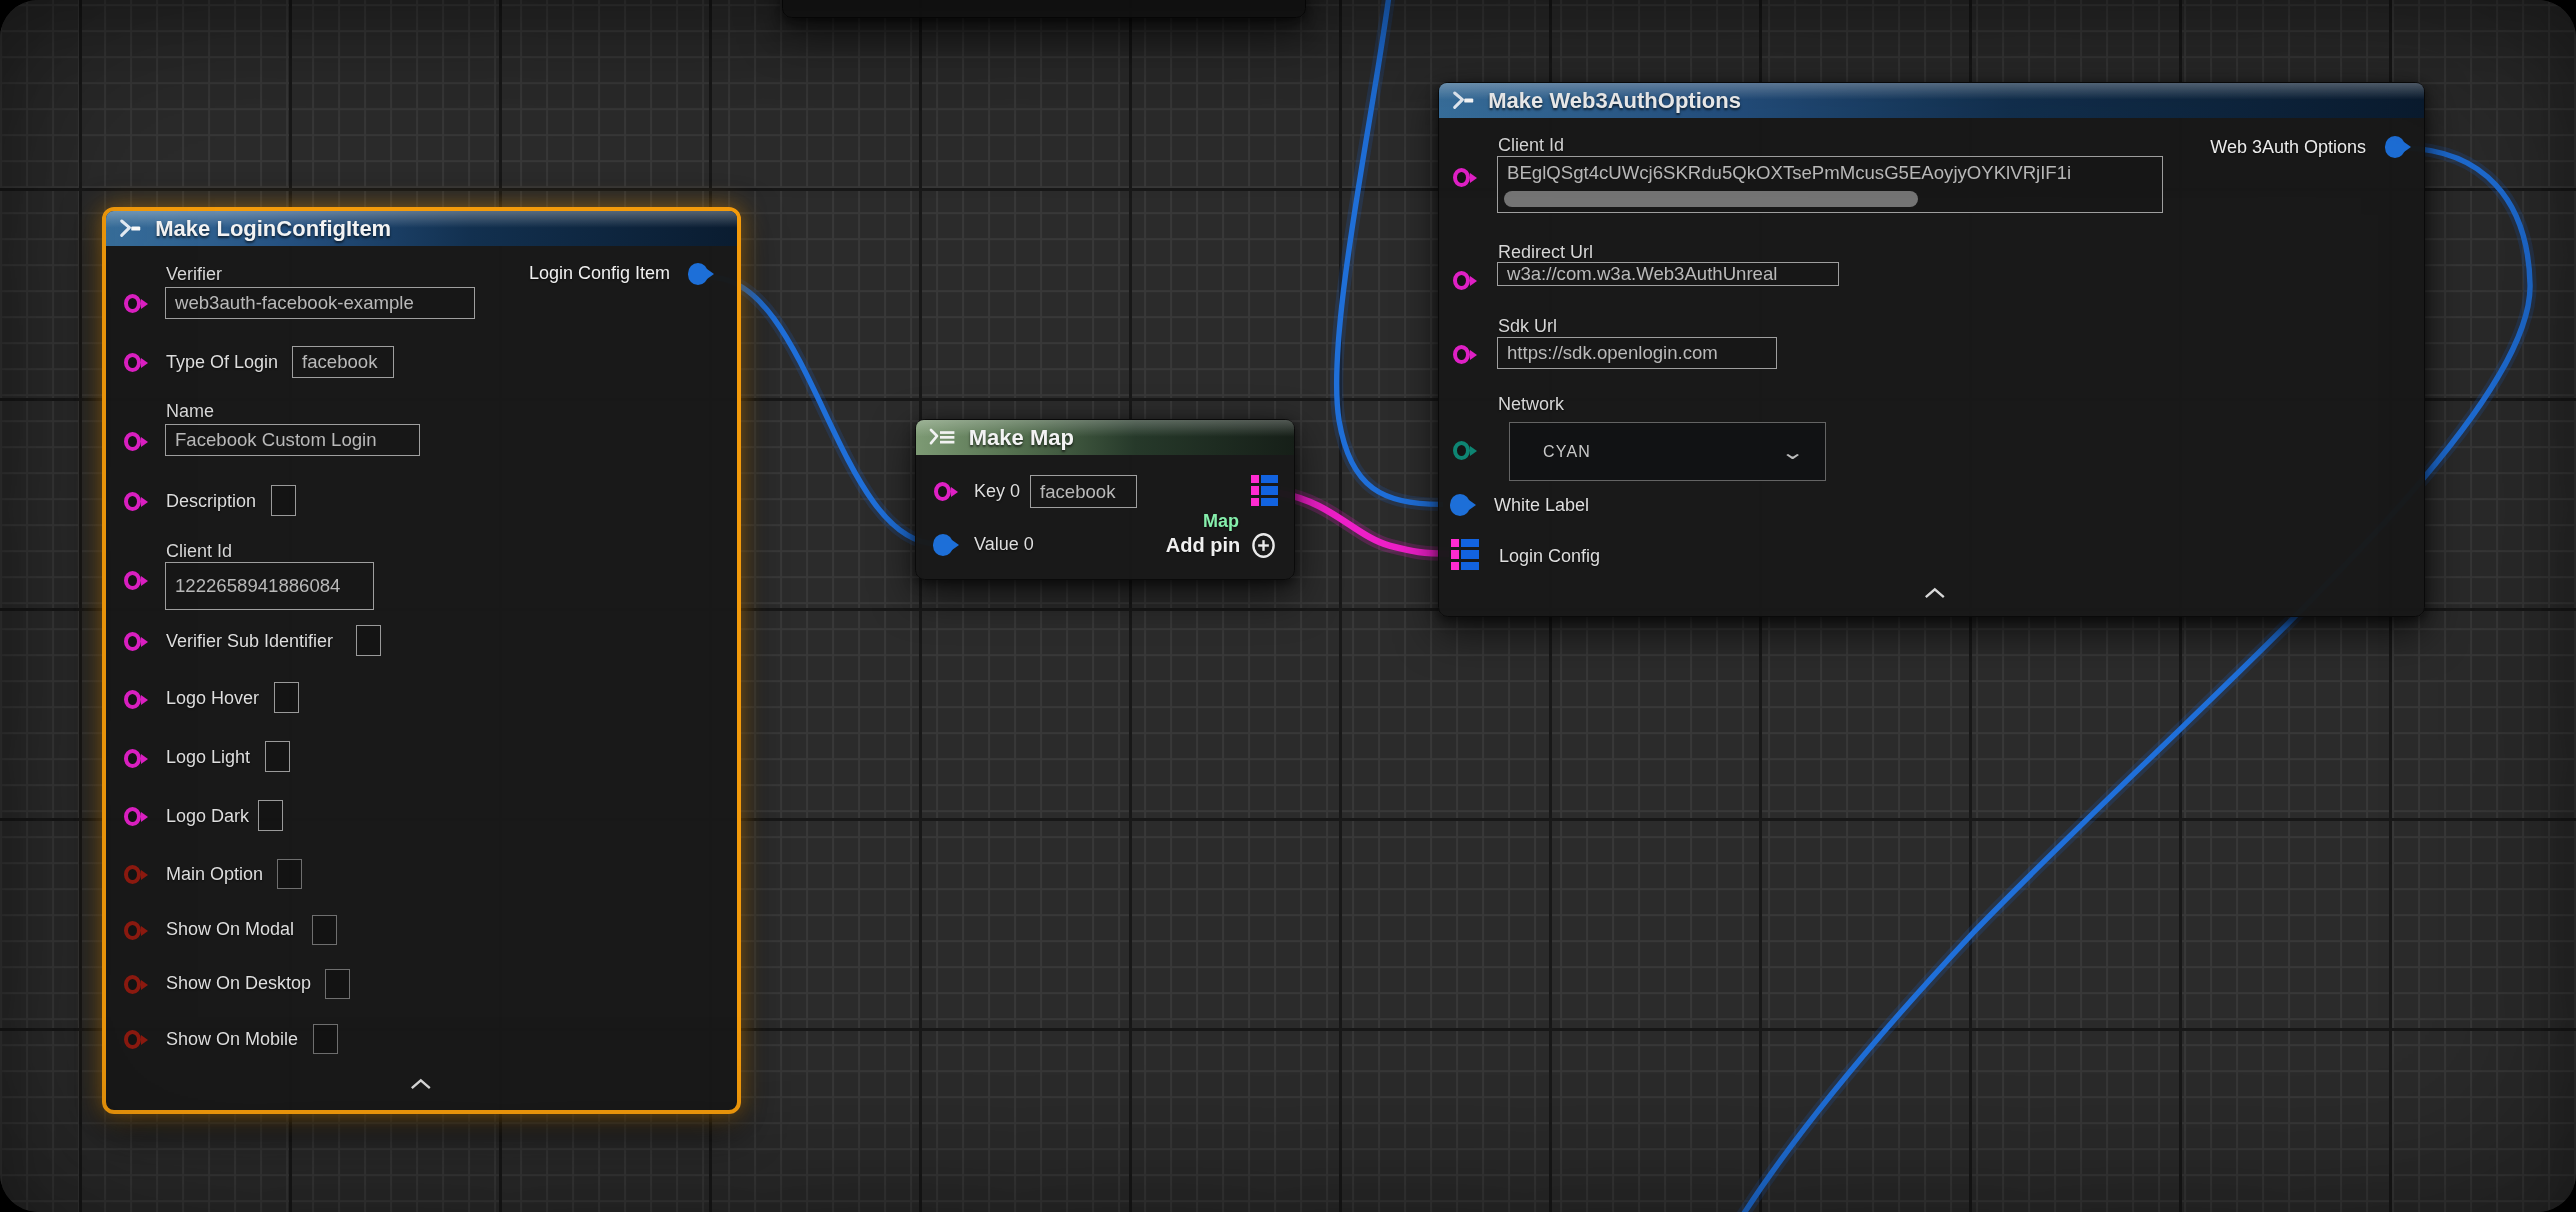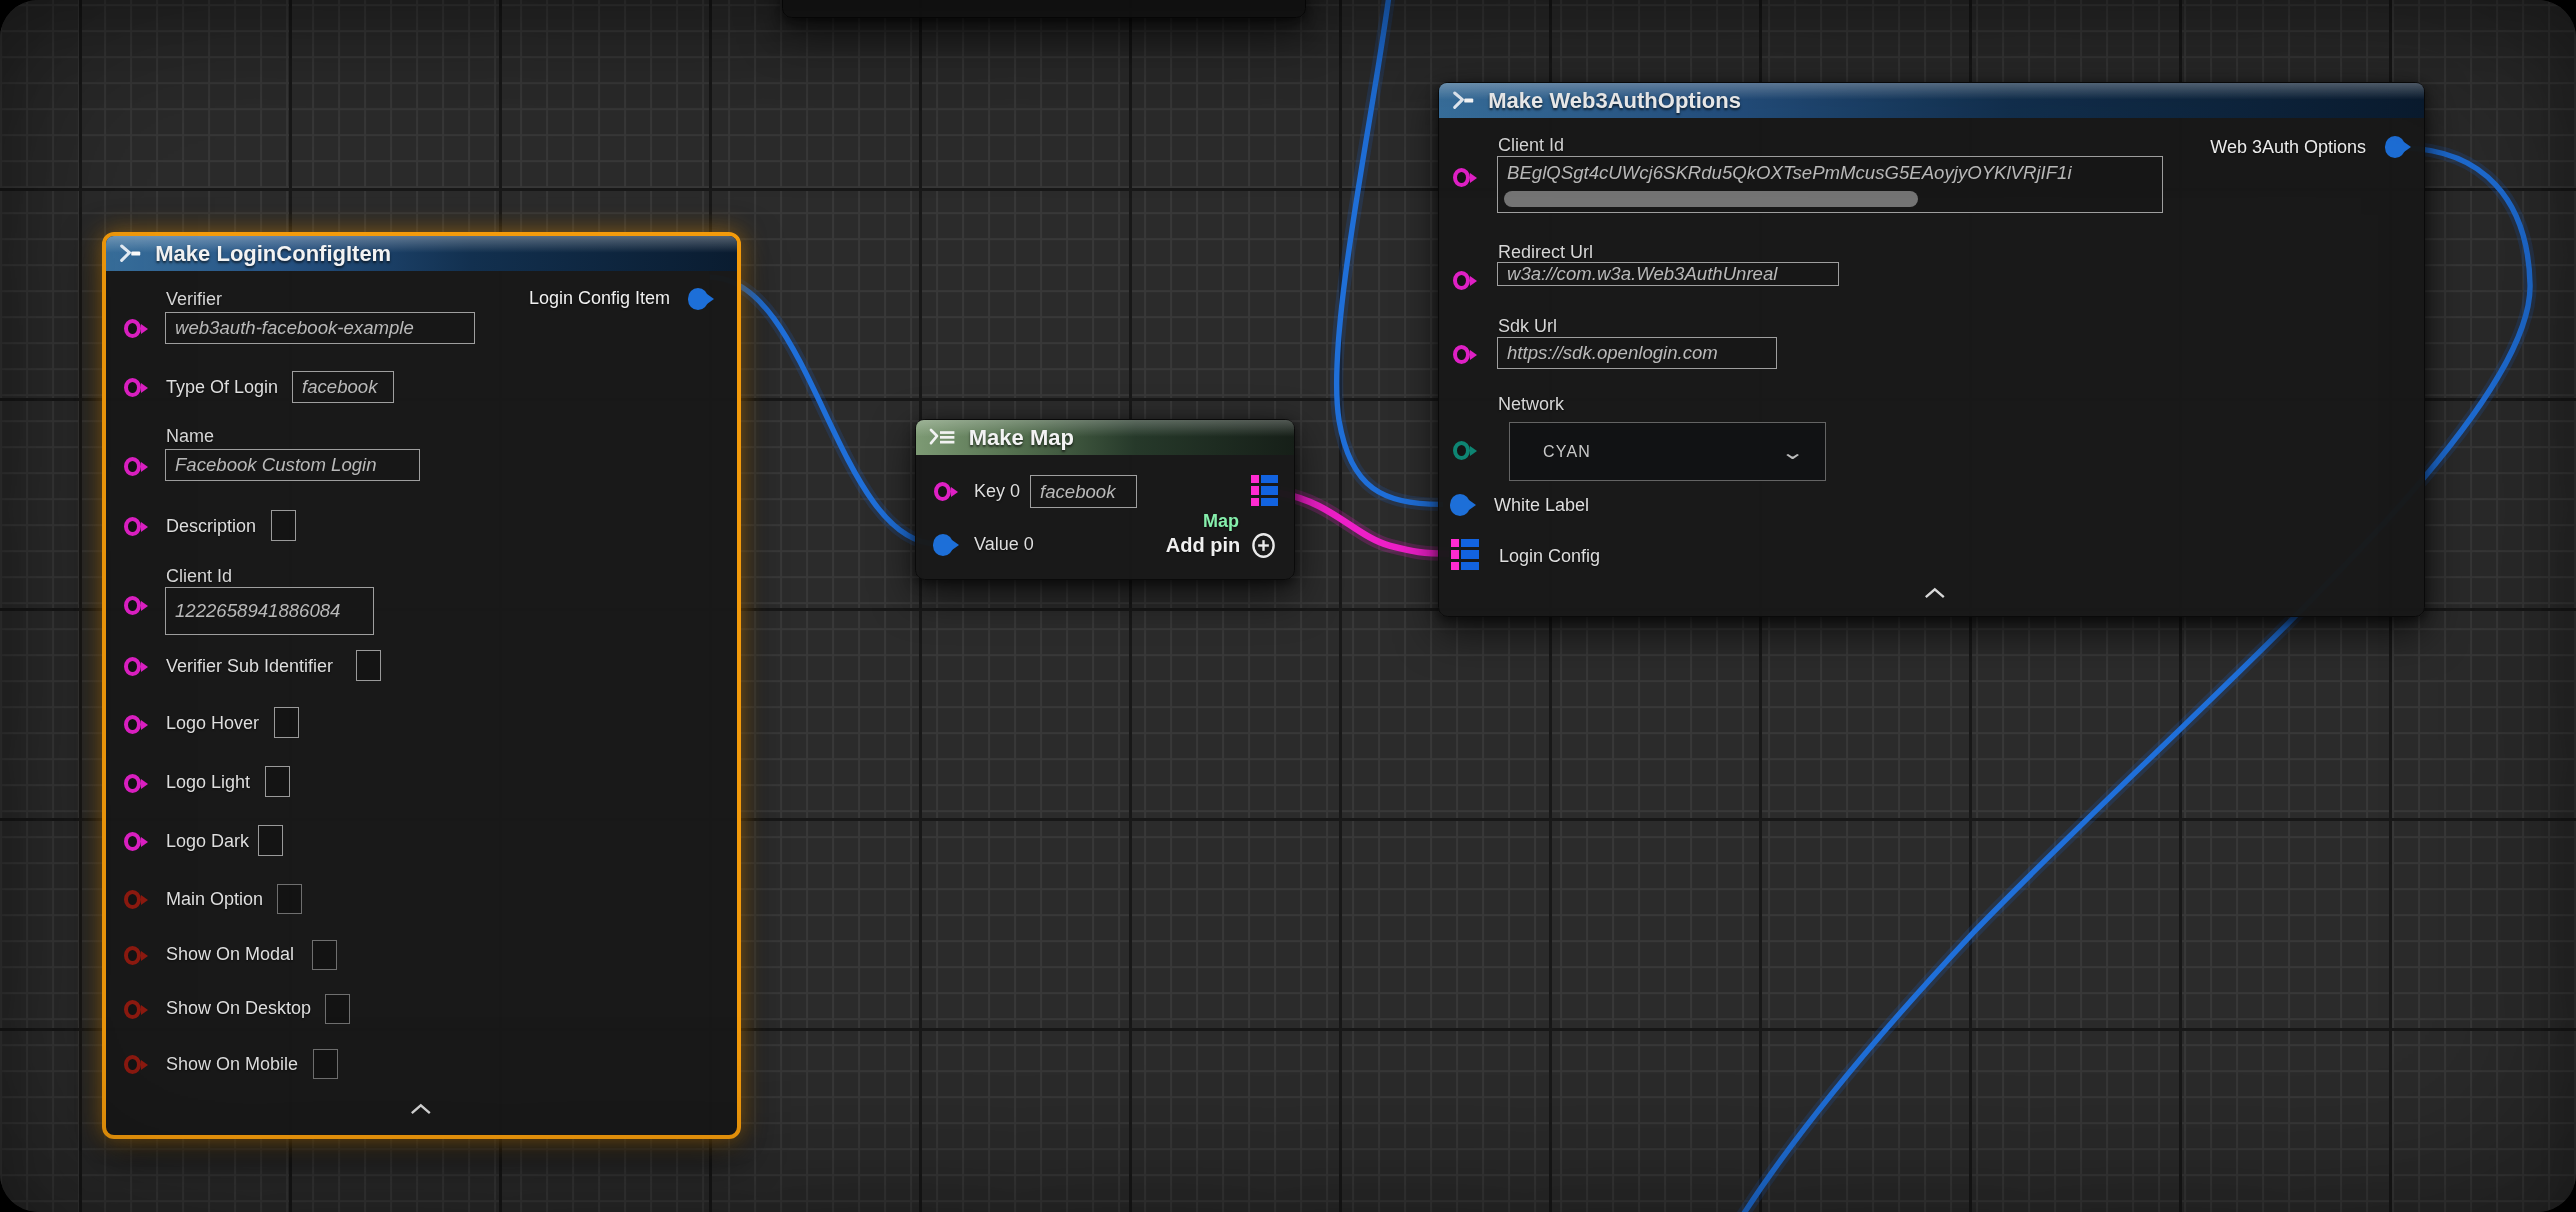--- a/index.html
+++ b/index.html
@@ -57,21 +57,21 @@
   .pin.hollow::after{border-left-color:inherit;}
 
   .mappin{position:absolute;width:30px;height:32px;display:grid;
     grid-template-columns:7.8px 17.4px;grid-template-rows:8.4px 8.4px 8.4px;gap:3px 2.4px;}
   .mappin .pk{background:#ff2bd1;}
   .mappin .bl{background:#1263e0;}
 
   .plabel{position:absolute;color:#dedede;font-size:18px;text-shadow:0 1.2px 1.8px rgba(0,0,0,.55);white-space:nowrap;}
   .plabel.above{color:#d6d6d6;}
   .field{position:absolute;border:1.8px solid #9f9f9f;background:#171717;color:#b9b9b9;
-    font-size:18.6px;display:flex;align-items:center;padding:0 9px;white-space:nowrap;overflow:hidden;font-style:italic;}
+    font-size:18.6px;display:flex;align-items:center;padding:0 9px;white-space:nowrap;overflow:hidden;}
   .ebox{position:absolute;width:25px;height:31px;border:1.8px solid #9a9a9a;background:rgba(10,10,10,.3);}
   .chk{position:absolute;width:25px;height:30px;border:1.8px solid #6f6f6f;background:rgba(8,8,8,.35);}
   .scrollthumb{position:absolute;left:6px;bottom:4.8px;width:414px;height:16px;background:#747474;border-radius:8.4px;}
   .dd{position:absolute;border:1.8px solid #646464;background:#111214;color:#c9c9c9;
     display:flex;align-items:center;justify-content:space-between;padding:0 24px 0 33px;}
   .dd .ddval{font-size:16px;letter-spacing:1.2px;}
   .dd .chev{color:#bdbdbd;font-size:20.4px;transform:scaleX(1.45);}
   .addpin{position:absolute;display:flex;align-items:center;gap:10.8px;color:#efefef;font-size:20px;font-weight:bold;
     text-shadow:0 1.2px 1.8px rgba(0,0,0,.6);}
   .collapse{position:absolute;}
@@ -90,21 +90,21 @@
       <path d="M 4000 246 C 4128 250, 4205 330, 4208 474 C 4212 706, 3630 1190, 3283 1550 C 3118 1726, 2982 1892, 2898 2022" stroke="#1b66d1" stroke-width="22" fill="none" opacity="0.18"></path>
 
       <path d="M 1180 461 C 1350 461, 1390 905, 1560 905" stroke="#1f6fd9" stroke-width="9" fill="none"></path>
       <path d="M 2311 -15 C 2283 200, 2204 560, 2227 700 C 2246 812, 2300 840, 2400 839" stroke="#1f6fd9" stroke-width="9" fill="none"></path>
       <path d="M 2128 820 C 2215 835, 2255 893, 2312 908 C 2352 918, 2365 921, 2410 921" stroke="#ee1fc8" stroke-width="11" fill="none"></path>
       <path d="M 4000 246 C 4128 250, 4205 330, 4208 474 C 4212 706, 3630 1190, 3283 1550 C 3118 1726, 2982 1892, 2898 2022" stroke="#1f6fd9" stroke-width="9" fill="none"></path>
     </svg>
 
     <div class="node plain" style="left:782px;top:-24px;width:524px;height:42px;border-radius:0 0 9.6px 9.6px;"></div>
 
-    <div class="node selected" style="left:102px;top:207px;width:639px;height:907px;margin-top:25px;">
+    <div class="node selected" style="left:102px;top:207px;width:639px;height:907px;">
       <div class="nhead blue">
         <svg class="hicon" width="26.5" height="21.6" viewBox="0 0 44 36">
           <path d="M6 5 L19 16 L6 29" stroke="#e8f0f8" stroke-width="5" fill="none" stroke-linecap="round" stroke-linejoin="round"></path>
           <rect x="22" y="14" width="15" height="7" rx="2" fill="#ffffff"></rect>
         </svg>
         <span class="ntitle">Make LoginConfigItem</span>
       </div>
 
       <span class="plabel" style="right:67px;top:52px;color:#f0f0f0;">Login Config Item</span>
       <span class="pin object filled" style="right:29px;top:52px;"></span>

